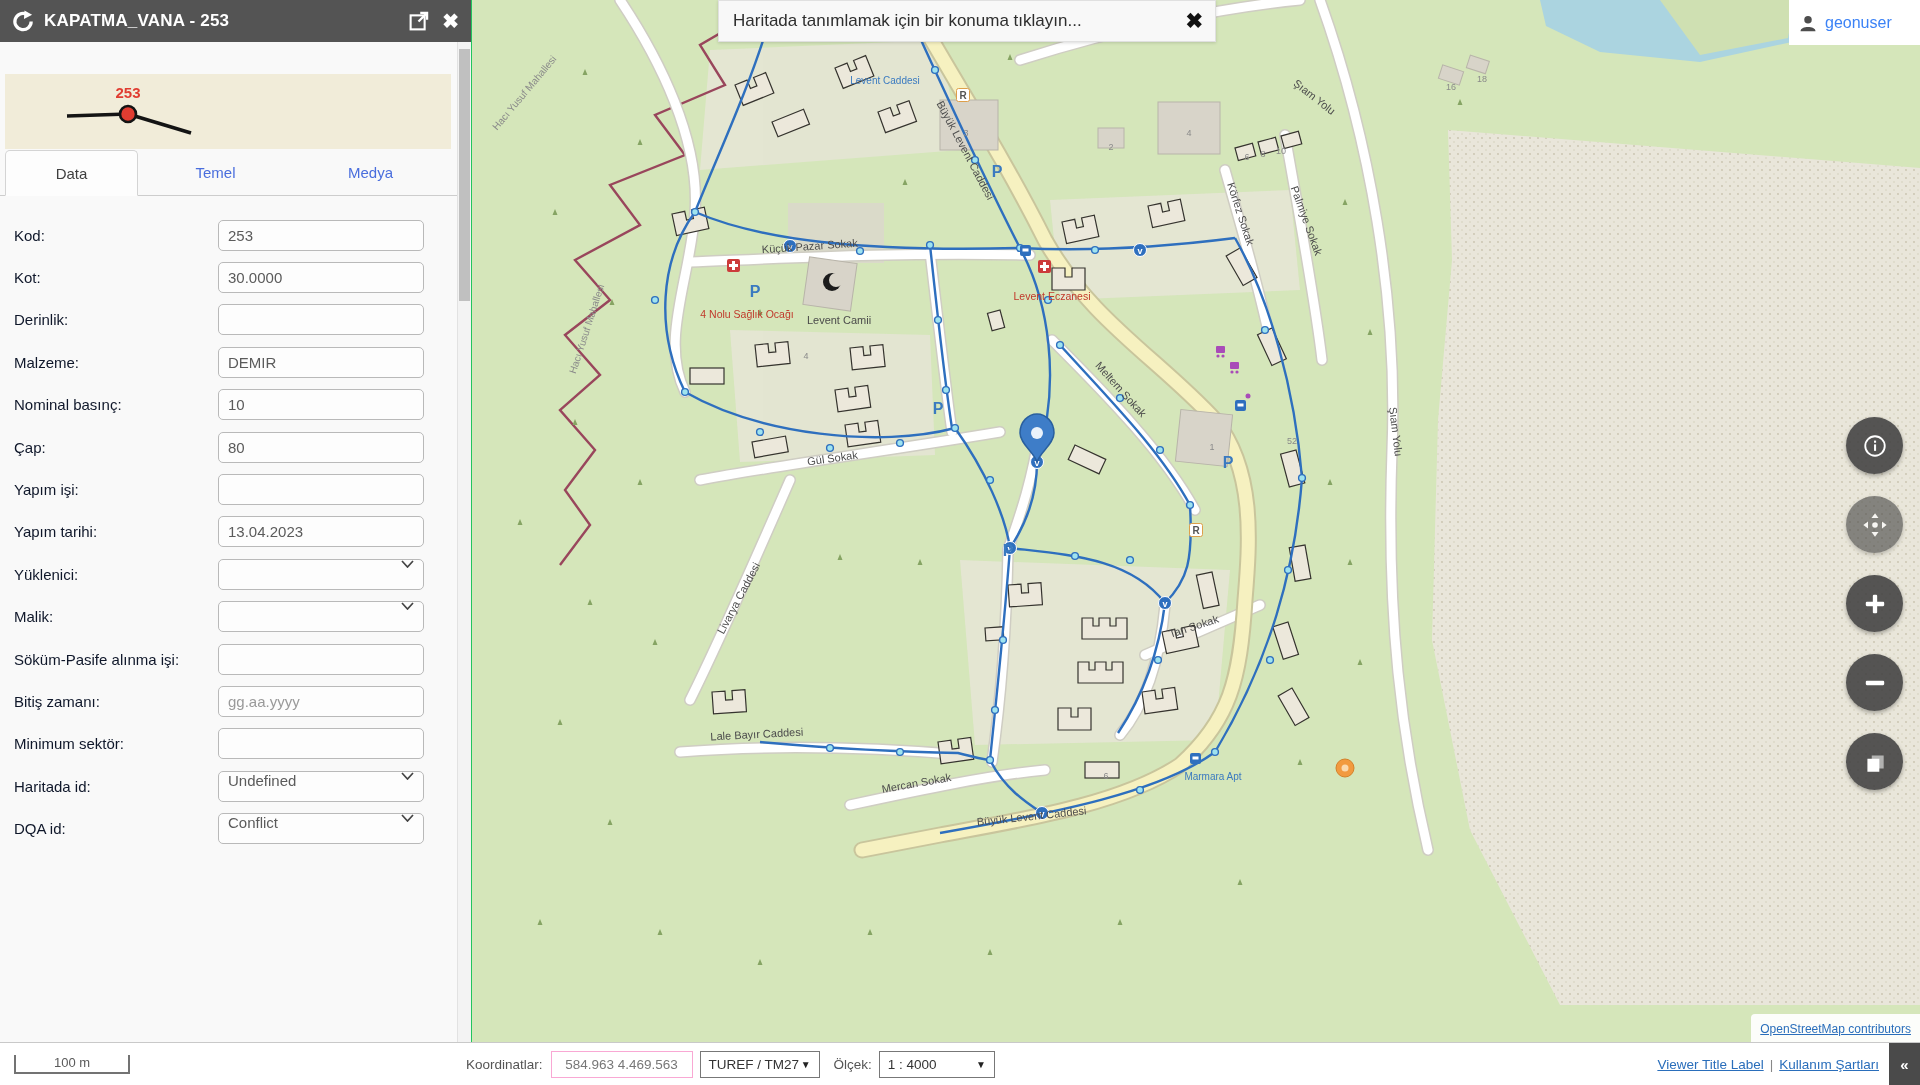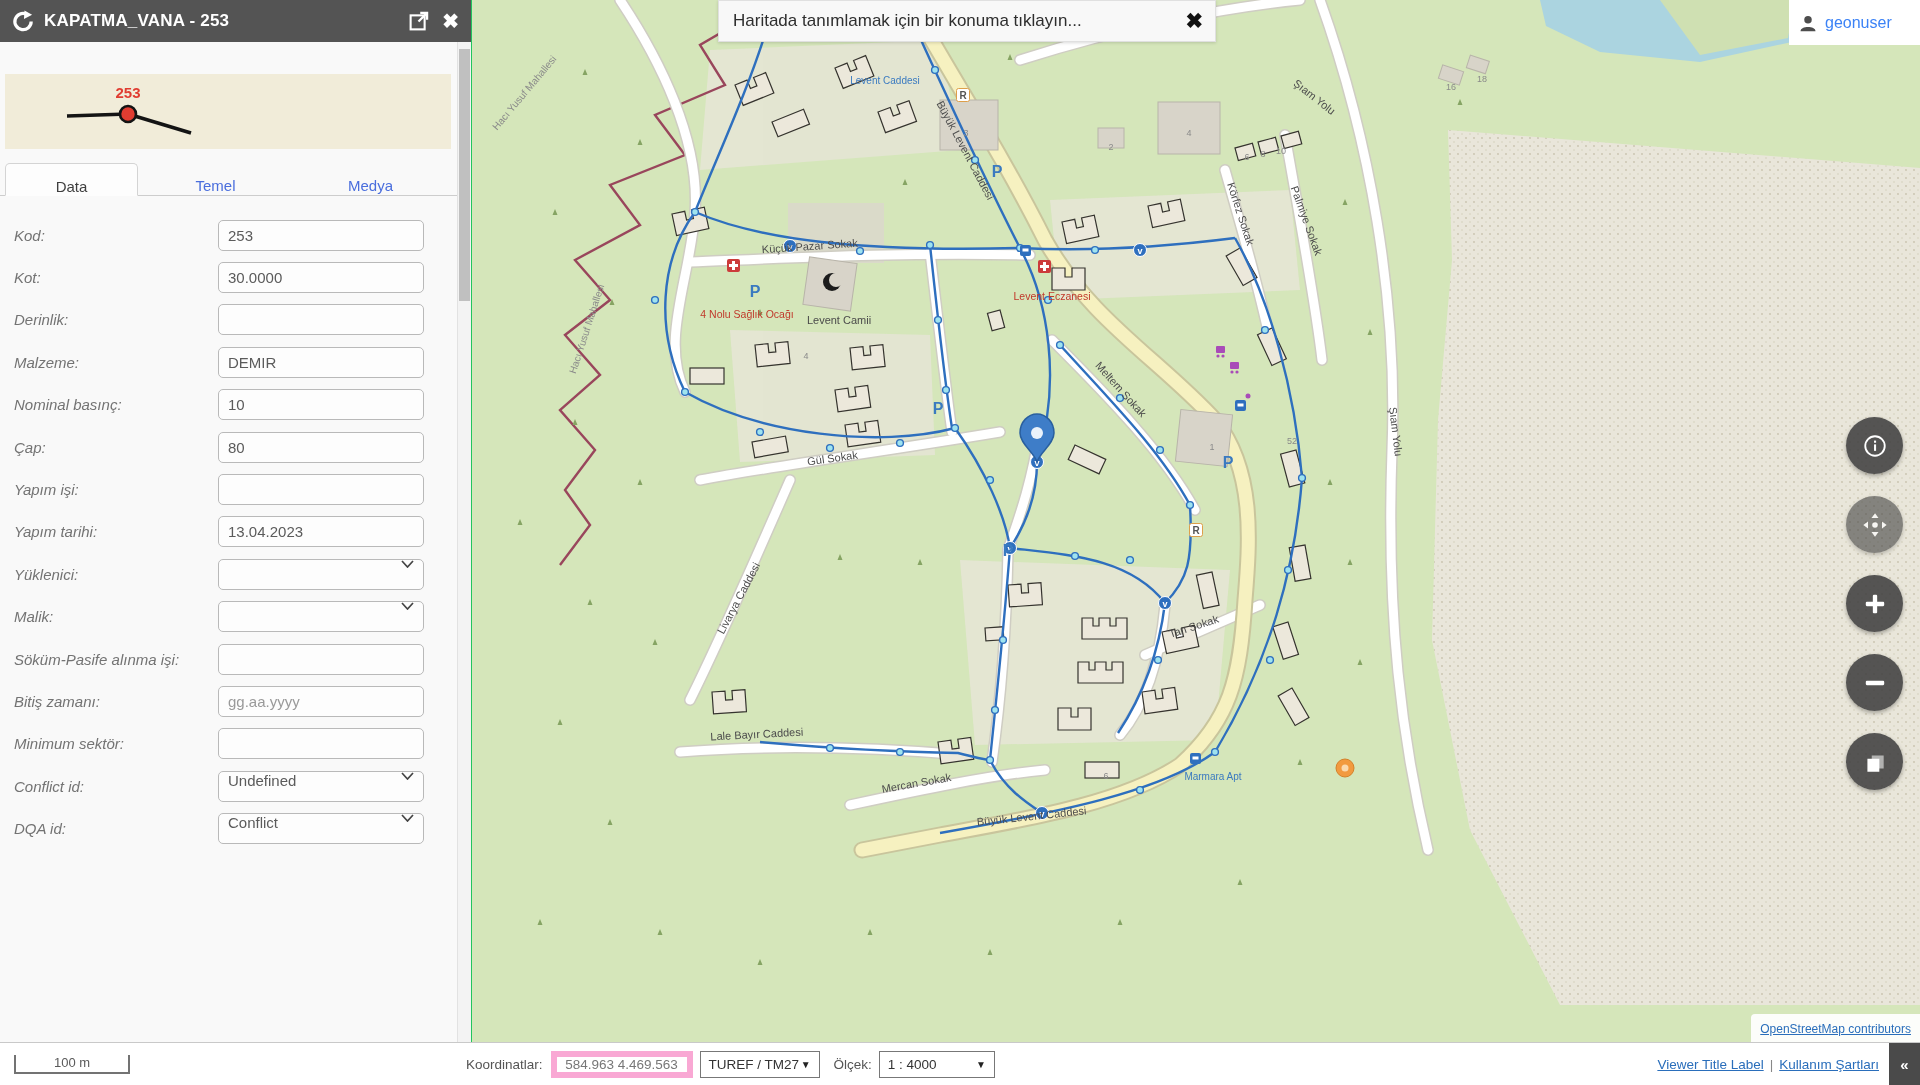--- a/index.html
+++ b/index.html
@@ -6,26 +6,26 @@
   .app{position:relative;width:1920px;height:1085px;overflow:hidden;background:#fff;}
 
   
   .panel{position:absolute;left:0;top:0;width:472px;height:1043px;background:#f9f9f9;border-right:1px solid #22c55e;box-sizing:border-box;z-index:4;}
   .panel-header{height:42px;background:#545454;display:flex;align-items:center;padding:0 12px;box-sizing:border-box;}
   .panel-title{color:#fff;font-size:17px;font-weight:bold;margin-left:9px;letter-spacing:.2px;white-space:nowrap;}
   .ph-icons{margin-left:auto;display:flex;align-items:center;gap:13px;}
   .ph-icons .x{color:#fff;font-size:20px;font-weight:bold;line-height:1;cursor:pointer;}
   .preview{position:absolute;left:5px;top:74px;width:446px;height:75px;background:#f1ecd9;}
   .tabs{position:absolute;left:0;top:150px;width:458px;height:46px;display:flex;border-bottom:1px solid #cdcdcd;padding-left:5px;box-sizing:border-box;}
-  .tab{width:131px;text-align:center;line-height:45px;font-size:15px;color:#4a6edd;cursor:pointer;margin-top:13px;}
+  .tab{width:131px;text-align:center;line-height:45px;font-size:15px;color:#4a6edd;cursor:pointer;}
   .tab.active{background:#fdfdfd;border:1px solid #d4d4d4;border-bottom:1px solid #fdfdfd;border-radius:5px 5px 0 0;color:#3f3f3f;margin-bottom:-1px;}
   .tab.w{width:155px;}
   .form{position:absolute;left:0;top:214px;width:455px;}
   .row{display:flex;align-items:center;height:42.4px;padding-left:14px;}
-  .row label{flex:0 0 204px;font-size:15px;color:#737373;font-style:italic;}
+  .row label{flex:0 0 204px;font-size:15px;color:#0f172a;}
   .inp,.sel{width:206px;height:31px;border:1px solid #b9b9b9;border-radius:5px;background:#fdfdfd;color:#5b5b5b;font-size:15px;padding:0 9px;box-sizing:border-box;font-family:"Liberation Sans",sans-serif;}
   .inp::placeholder{color:#9a9a9a;}
   .sel{display:flex;justify-content:space-between;cursor:pointer;}
   .vscroll{position:absolute;right:0;top:42px;bottom:0;width:13px;background:#f3f3f3;border-left:1px solid #e2e2e2;}
   .vthumb{position:absolute;left:1px;top:7px;width:11px;height:252px;background:#c0c0c0;}
 
   
   .map{position:absolute;left:472px;top:0;width:1448px;height:1043px;overflow:hidden;background:#d5e6ba;}
   .map-svg{display:block;width:100%;height:100%;font-family:"Liberation Sans",sans-serif;}
   .notice{position:absolute;left:246px;top:0;width:498px;height:42px;background:#f8f8f8;border:1px solid #e0e0e0;box-sizing:border-box;display:flex;align-items:center;box-shadow:0 1px 3px rgba(0,0,0,.15);}
@@ -37,21 +37,21 @@
   .mbtn{width:57px;height:57px;border-radius:50%;background:rgba(64,64,64,.88);border:none;margin-bottom:22px;display:flex;align-items:center;justify-content:center;cursor:pointer;box-shadow:0 2px 4px rgba(0,0,0,.3);}
   .mbtn.dim{opacity:.68;}
   .attrib{position:absolute;right:0;bottom:0;background:rgba(255,255,255,.92);padding:5px 9px 6px 9px;border-radius:4px 0 0 0;}
   .attrib a{font-size:12px;color:#2a6ebb;text-decoration:underline;cursor:pointer;}
 
   
   .statusbar{position:absolute;left:0;right:0;bottom:0;height:42px;background:#fff;border-top:1px solid #c9c9c9;display:flex;align-items:center;z-index:6;font-size:13.5px;color:#555;}
   .scalebar{margin-left:14px;width:112px;height:17px;border-left:2px solid #737373;border-right:2px solid #737373;border-bottom:2px solid #737373;text-align:center;font-size:13px;color:#5a5a5a;line-height:15px;}
   .sb-label{margin-left:336px;white-space:nowrap;}
   .sb-label2{margin-left:14px;white-space:nowrap;}
-  .sb-input{margin-left:8px;width:142px;height:27px;border:6px solid #f9a8d4;background:#fff;color:#777;text-align:center;font-size:13.5px;box-sizing:border-box;font-family:"Liberation Sans",sans-serif;}
+  .sb-input{margin-left:8px;width:142px;height:27px;border:1px solid #f9a8d4;background:#fff;color:#777;text-align:center;font-size:13.5px;box-sizing:border-box;font-family:"Liberation Sans",sans-serif;}
   .sb-select{margin-left:7px;height:27px;border:1px solid #777;background:#fff;display:flex;align-items:center;justify-content:space-between;padding:0 8px;box-sizing:border-box;cursor:pointer;color:#333;}
   .sb-select.crs{width:120px;}
   .sb-select.scl{width:116px;}
   .sb-select .dd{font-size:10px;color:#222;}
   .links{margin-left:auto;display:flex;align-items:center;gap:6px;margin-right:10px;white-space:nowrap;text-align:center;}
   .links a{color:#2a6ebb;text-decoration:underline;font-size:13.5px;cursor:pointer;}
   .links .sep{color:#888;}
   .collapse-btn{width:31px;height:42px;background:#4a4a4a;color:#fff;border:none;font-size:15px;font-weight:bold;cursor:pointer;}
 </style>
 </head>
@@ -561,21 +561,21 @@
         </div>
       <div class="row">
           <label>Bitiş zamanı:</label>
           <input class="inp" readonly="" placeholder="gg.aa.yyyy" style="">
         </div>
       <div class="row">
           <label>Minimum sektör:</label>
           <input class="inp" readonly="" value="" style="">
         </div>
       <div class="row">
-          <label>Conflict id:</label>
+          <label>Haritada id:</label>
         <div class="sel">
             <span>Undefined</span>
             <svg width="13" height="8" viewBox="0 0 13 8">
               <polyline points="1,1 6.5,7 12,1" fill="none" stroke="#444" stroke-width="1.7"></polyline>
             </svg>
           </div>
         </div>
       <div class="row">
           <label>DQA id:</label>
         <div class="sel">

